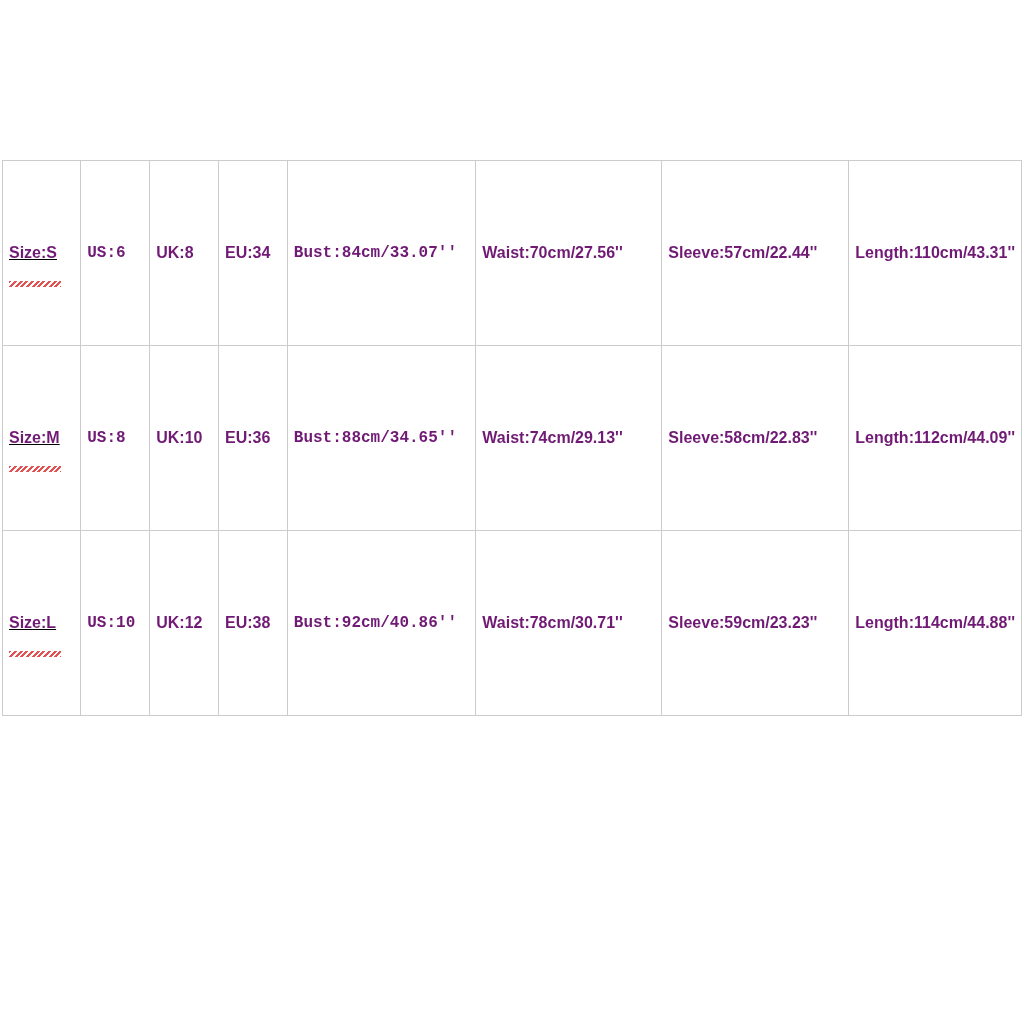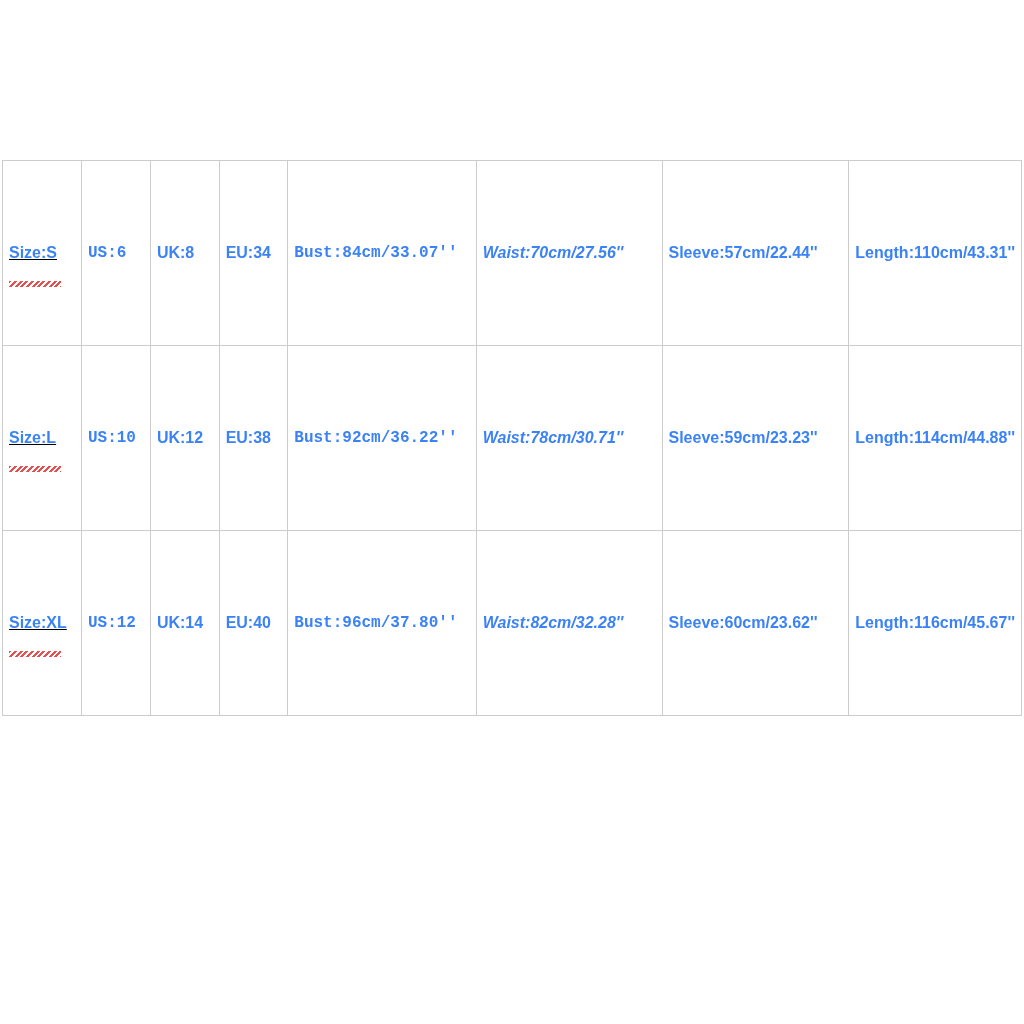--- a/index.html
+++ b/index.html
@@ -21,21 +21,21 @@
       border-collapse: collapse;
       table-layout: auto;
     }
     td {
       border: 1px solid #ccc;
       height: 185px;
       vertical-align: middle;
       padding: 0 6px;
       font-size: 16px;
       font-weight: 700;
-      color: #3b82f6;
+      color: #701a75;
       white-space: nowrap;
     }
     td.size-cell {
       position: relative;
     }
     td.size-cell .txt {
       text-decoration: underline;
       text-decoration-color: #000;
     }
     td.size-cell .squiggle {
@@ -50,21 +50,21 @@
       );
       opacity: 0.85;
       pointer-events: none;
     }
     
     .c-size  { width: 80px; }
     .c-us    { width: 70px; font-family: Liberation Mono, monospace; }
     .c-uk    { width: 70px; }
     .c-eu    { width: 70px; margin-top: 12px; }
     .c-bust  { width: 190px; font-family: Liberation Mono, monospace; }
-    .c-waist { width: 190px; font-style: italic; }
+    .c-waist { width: 190px; }
     .c-sleeve{ width: 190px; }
     .c-length{ width: auto; }
   </style>
 </head>
 <body>
 
 <div class="table-wrap">
   <table>
     <tbody>
       <tr>
@@ -75,39 +75,39 @@
         <td class="c-us">US:6</td>
         <td class="c-uk">UK:8</td>
         <td class="c-eu">EU:34</td>
         <td class="c-bust">Bust:84cm/33.07''</td>
         <td class="c-waist">Waist:70cm/27.56''</td>
         <td class="c-sleeve">Sleeve:57cm/22.44''</td>
         <td class="c-length">Length:110cm/43.31''</td>
       </tr>
       <tr>
         <td class="c-size size-cell">
+          <span class="txt">Size:M</span>
+          <span class="squiggle"></span>
+        </td>
+        <td class="c-us">US:8</td>
+        <td class="c-uk">UK:10</td>
+        <td class="c-eu">EU:36</td>
+        <td class="c-bust">Bust:88cm/34.65''</td>
+        <td class="c-waist">Waist:74cm/29.13''</td>
+        <td class="c-sleeve">Sleeve:58cm/22.83''</td>
+        <td class="c-length">Length:112cm/44.09''</td>
+      </tr>
+      <tr>
+        <td class="c-size size-cell">
           <span class="txt">Size:L</span>
           <span class="squiggle"></span>
         </td>
         <td class="c-us">US:10</td>
         <td class="c-uk">UK:12</td>
         <td class="c-eu">EU:38</td>
-        <td class="c-bust">Bust:92cm/36.22''</td>
+        <td class="c-bust">Bust:92cm/40.86''</td>
         <td class="c-waist">Waist:78cm/30.71''</td>
         <td class="c-sleeve">Sleeve:59cm/23.23''</td>
         <td class="c-length">Length:114cm/44.88''</td>
-      </tr>
-      <tr>
-        <td class="c-size size-cell">
-          <span class="txt">Size:XL</span>
-          <span class="squiggle"></span>
-        </td>
-        <td class="c-us">US:12</td>
-        <td class="c-uk">UK:14</td>
-        <td class="c-eu">EU:40</td>
-        <td class="c-bust">Bust:96cm/37.80''</td>
-        <td class="c-waist">Waist:82cm/32.28''</td>
-        <td class="c-sleeve">Sleeve:60cm/23.62''</td>
-        <td class="c-length">Length:116cm/45.67''</td>
       </tr>
     </tbody>
   </table>
 </div>
 
 </body></html>

